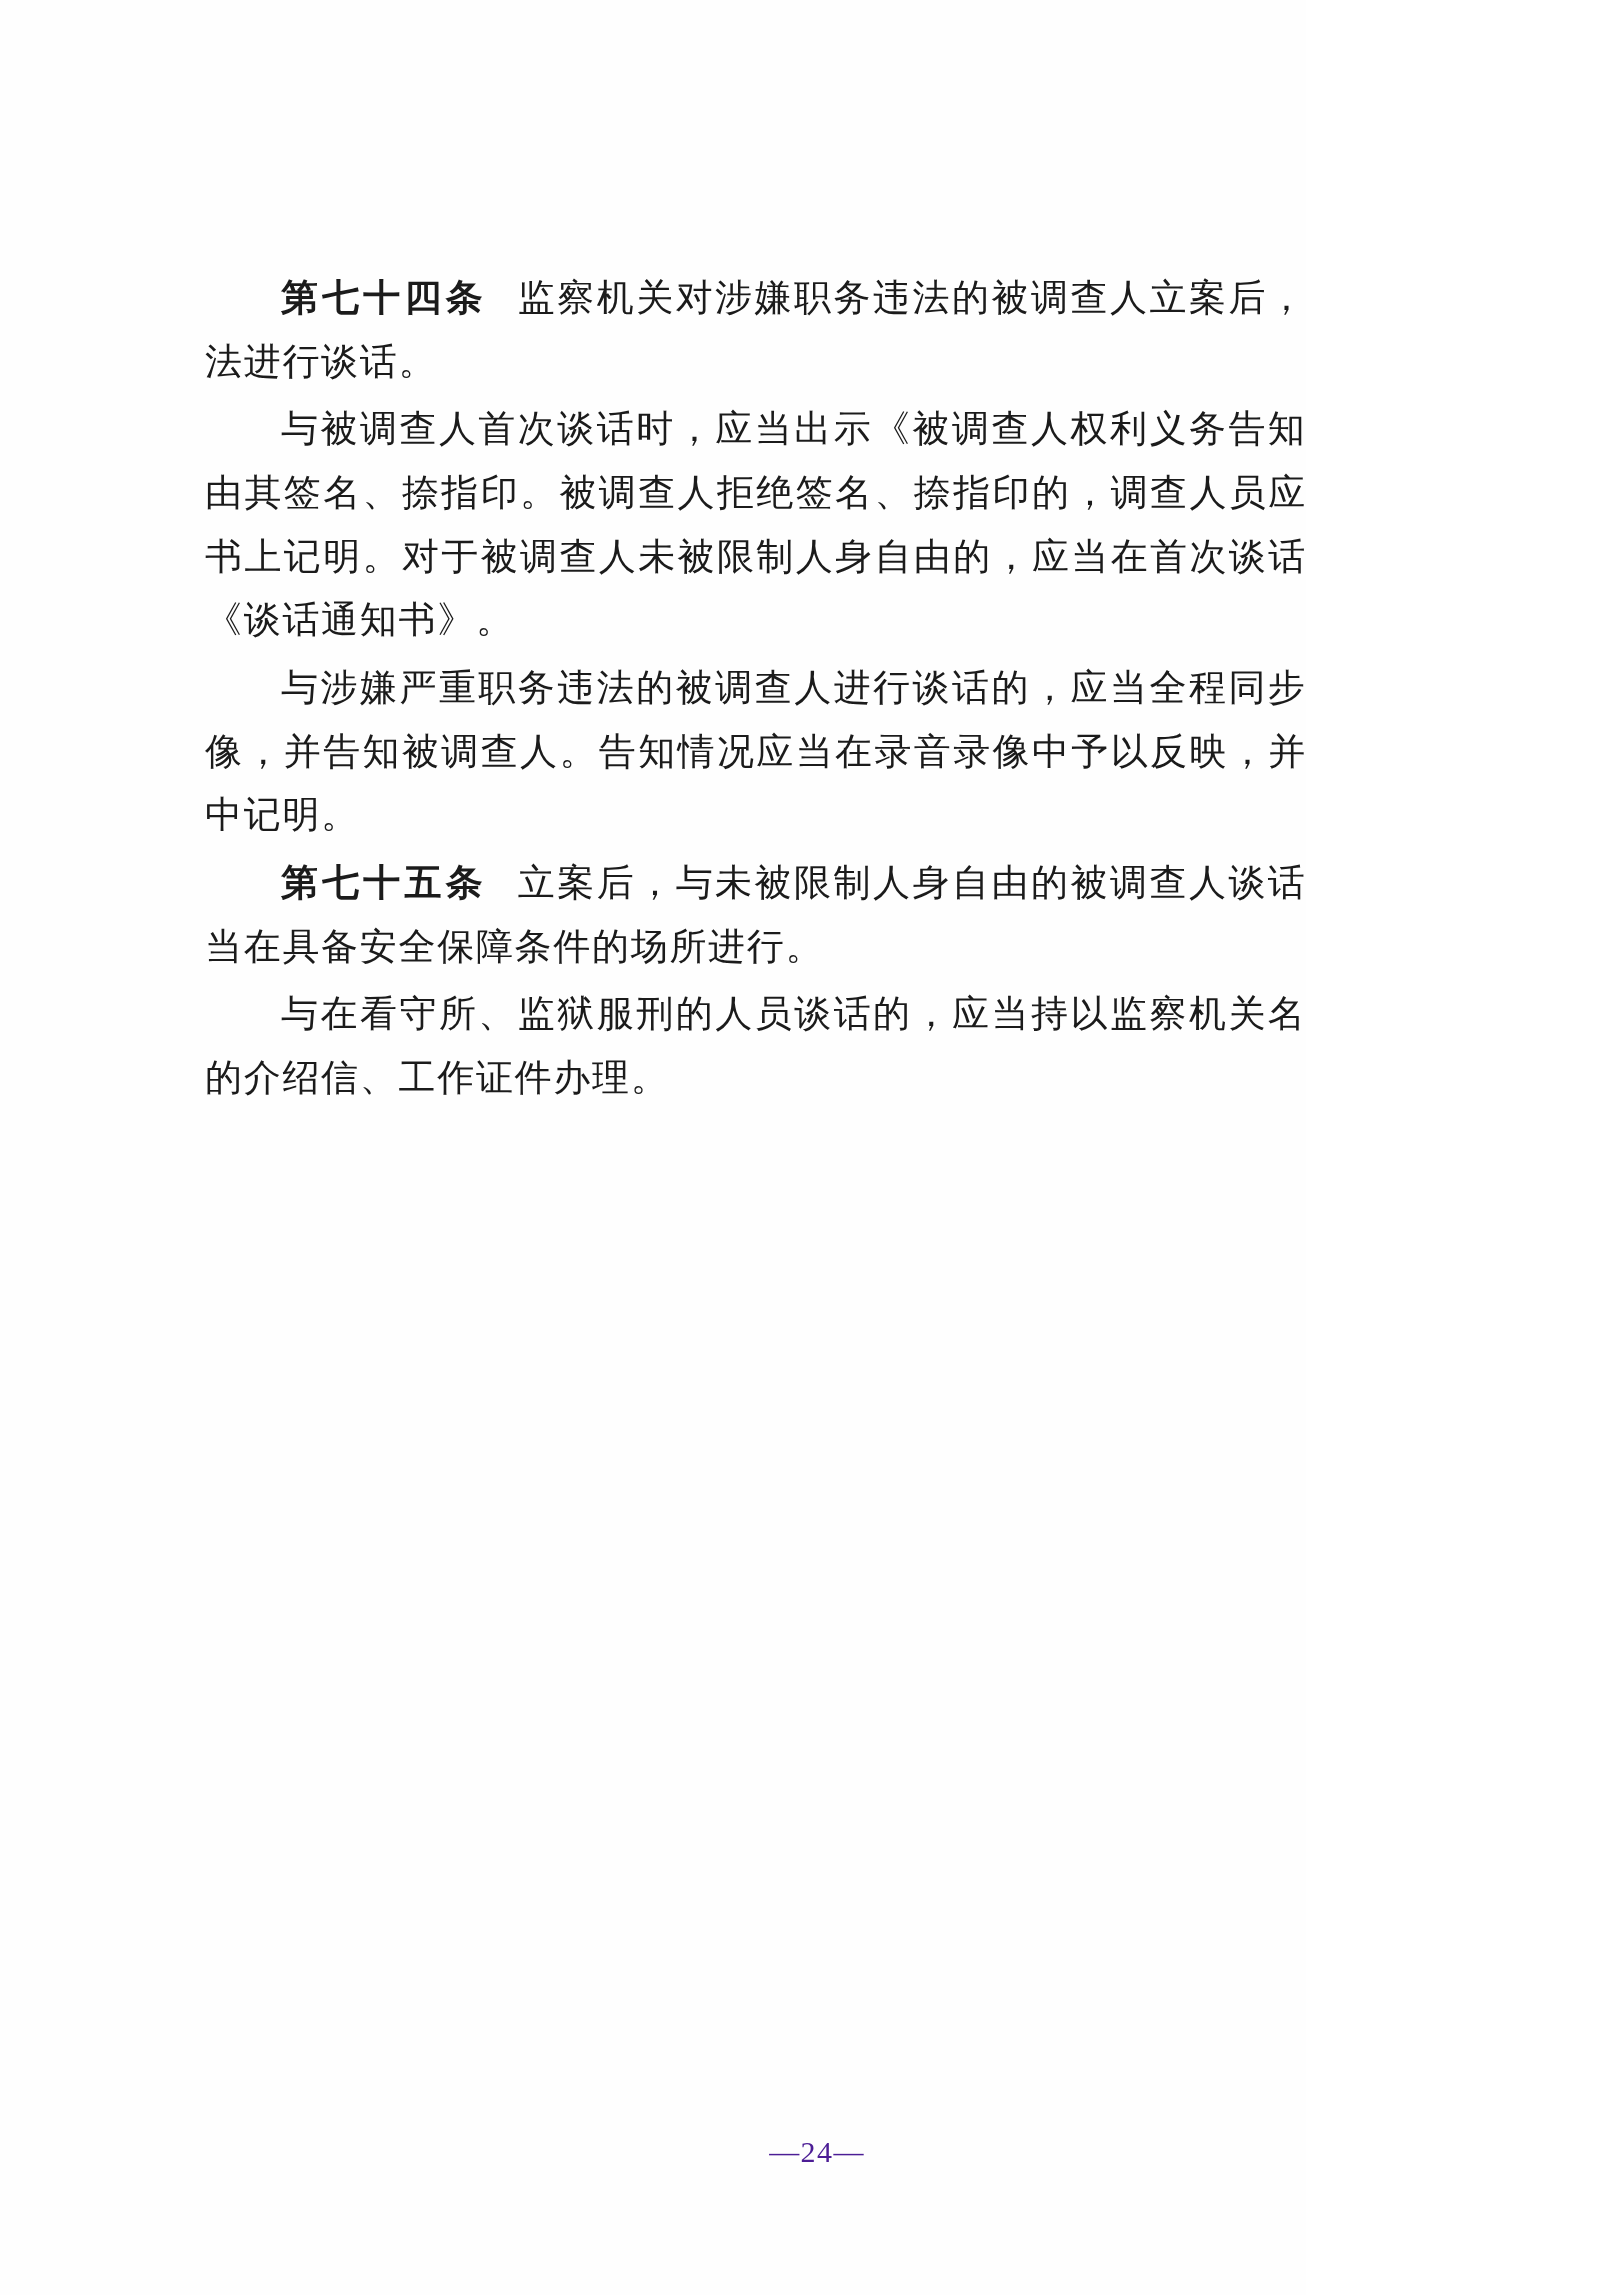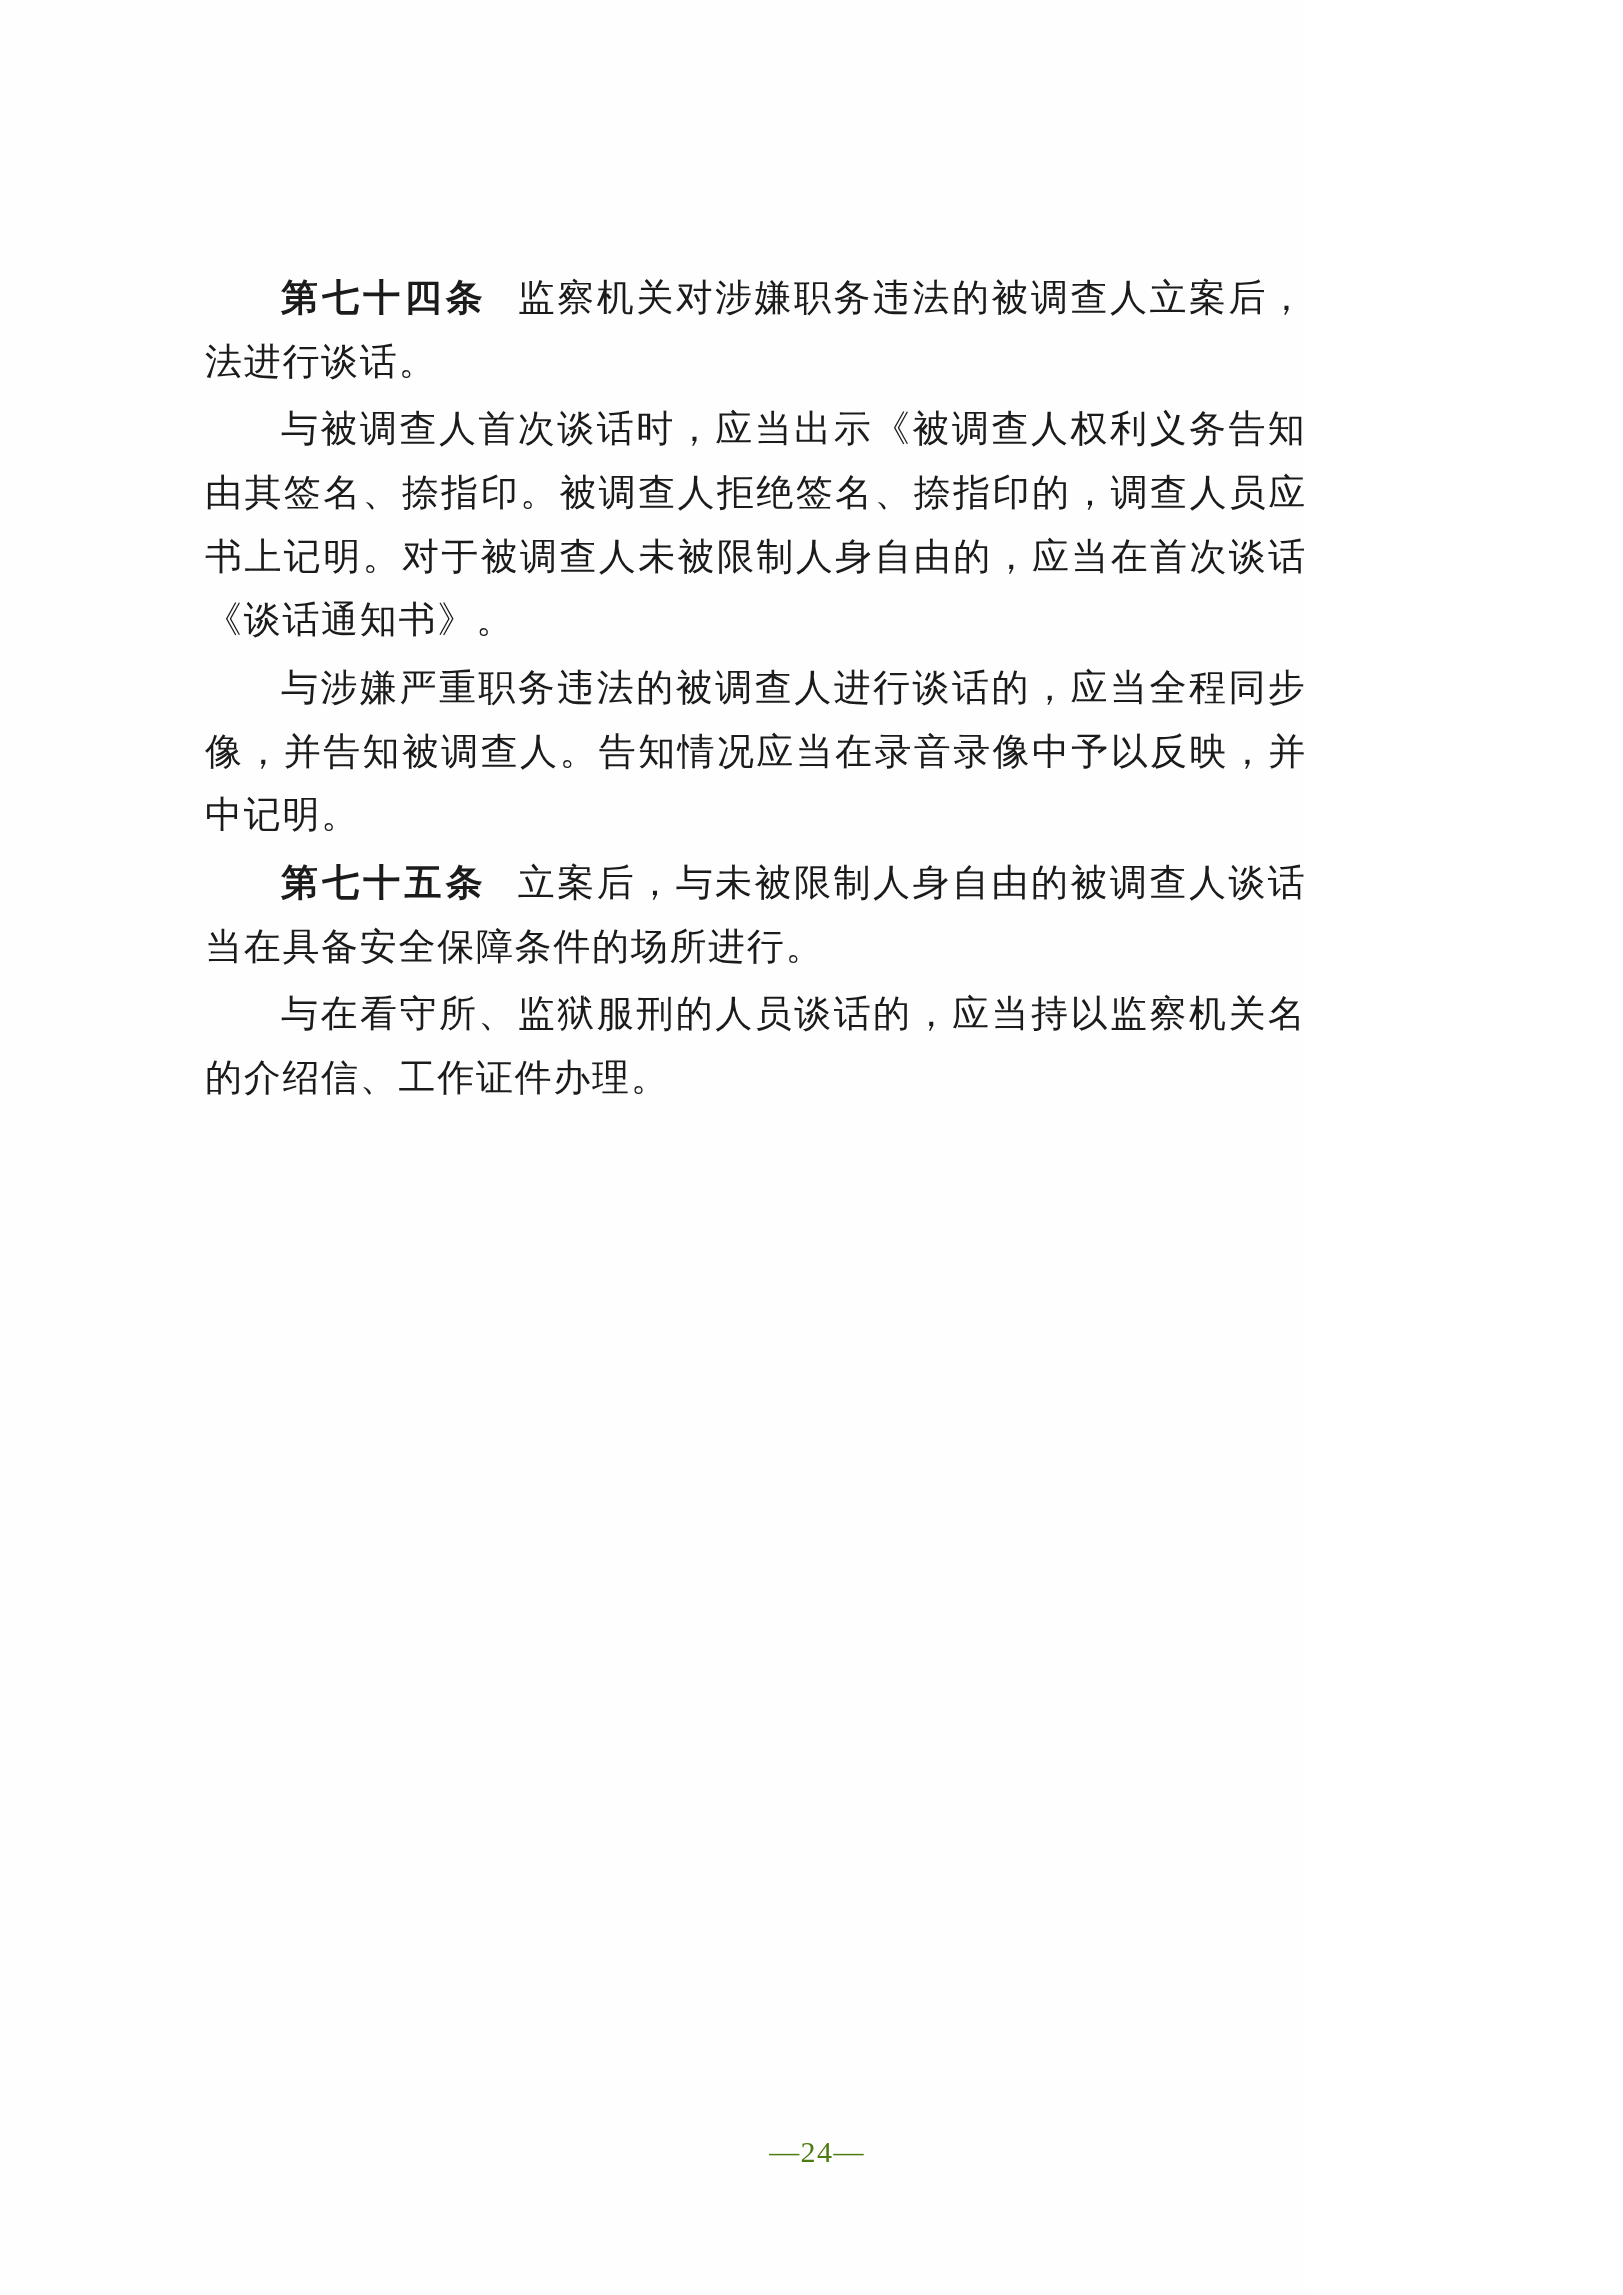--- a/index.html
+++ b/index.html
@@ -40,21 +40,21 @@
     display: inline-block;
     width: 30px;
   }
   .footer {
     position: absolute;
     left: 0;
     top: 2135px;
     width: 1623px;
     text-align: center;
     font-size: 30px;
-    color: #4d7c0f;
+    color: #4c1d95;
     letter-spacing: 1.4px;
   }
   .footer .pnum {
     display: inline-block;
     margin-left: 11px;
   }
 </style>
 </head>
 <body>
 

